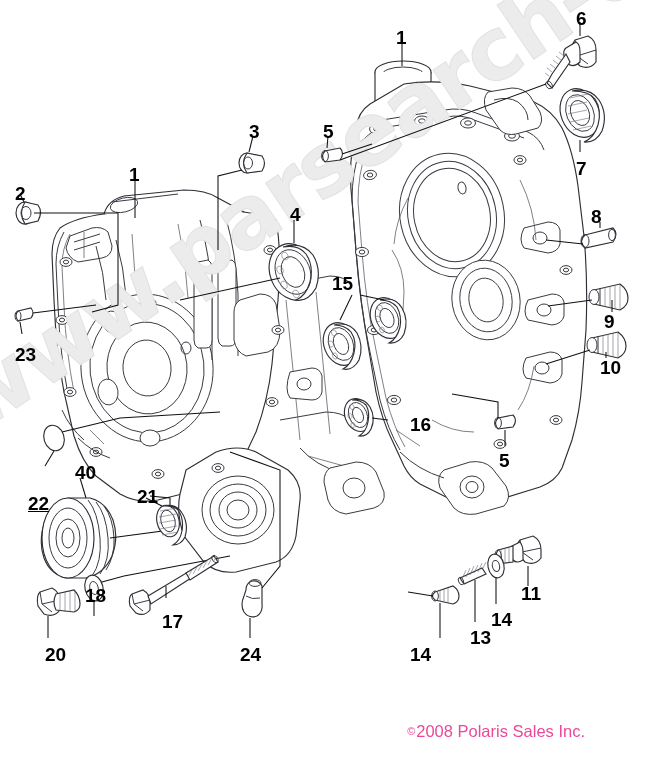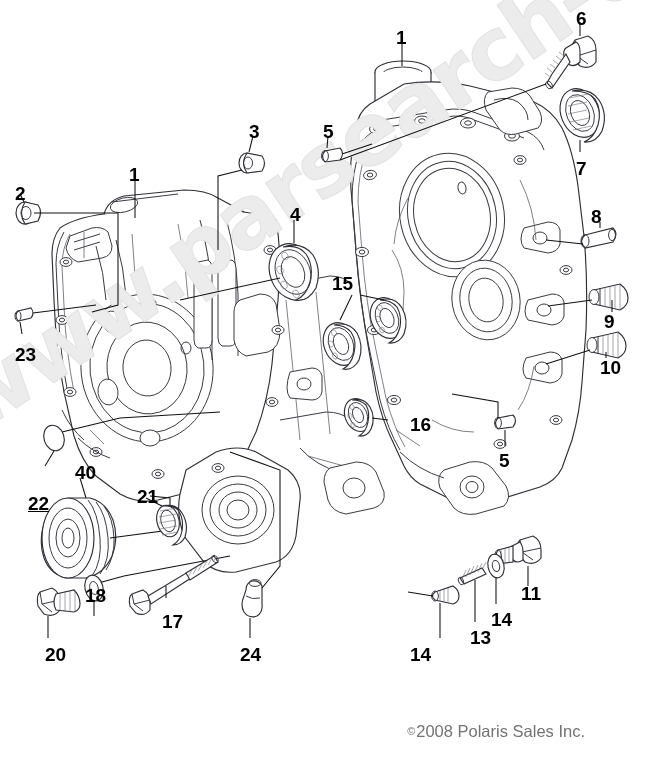--- a/index.html
+++ b/index.html
@@ -44,21 +44,21 @@
     position:absolute;z-index:10;
     font-family:"Liberation Sans", sans-serif;
     font-weight:700;font-size:19px;color:#000;
     line-height:1;white-space:nowrap;
   }
 
   
   #copyright{
     position:absolute;right:62px;bottom:22px;z-index:12;
     font-family:"Liberation Sans", sans-serif;
-    font-size:16.5px;font-weight:400;color:#737373;white-space:nowrap;
+    font-size:16.5px;font-weight:400;color:#ec4899;white-space:nowrap;
   }
   #copyright .cmark{font-size:11px;vertical-align:2px;margin-right:1px;}
 </style>
 </head>
 <body>
 
 <div id="stage">
 
   <div id="watermark">
     <div class="wm-text">www.parsearch-ersatzteile.de</div>

